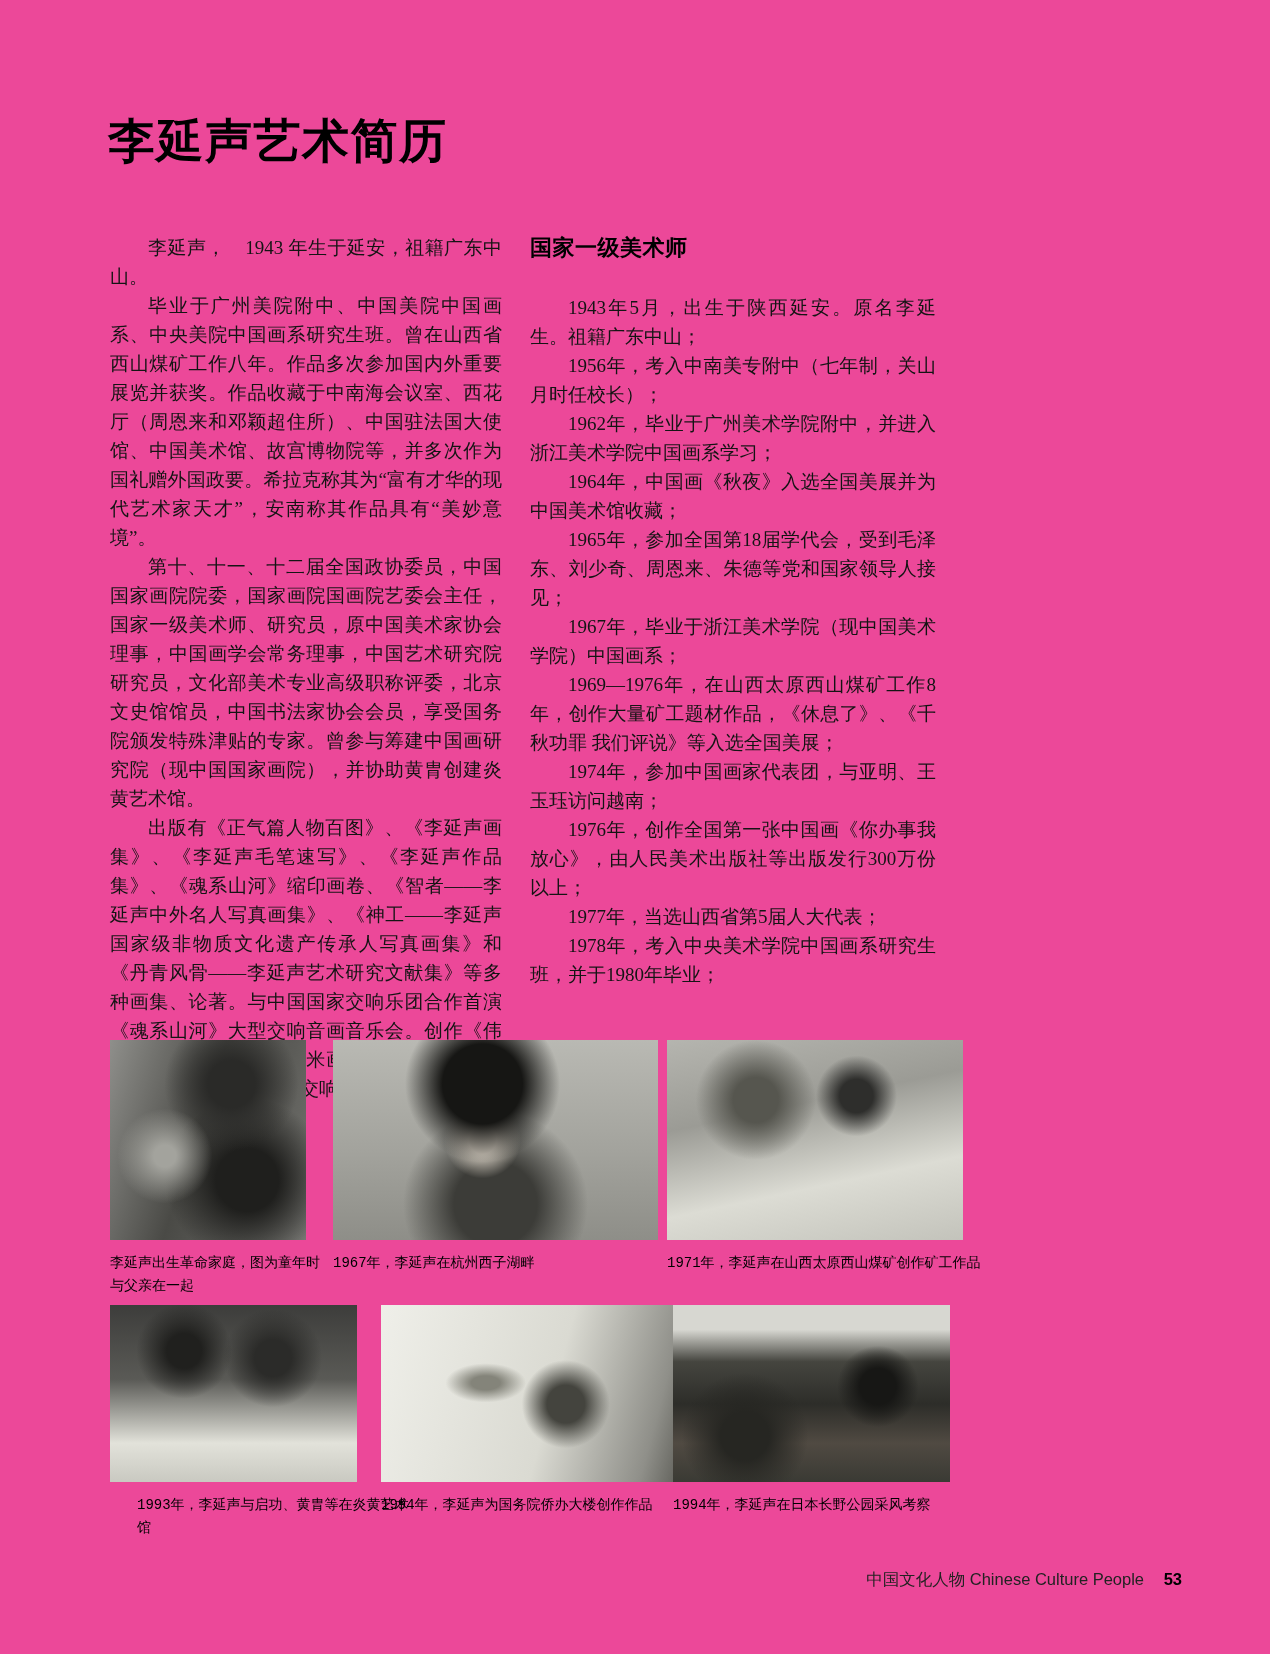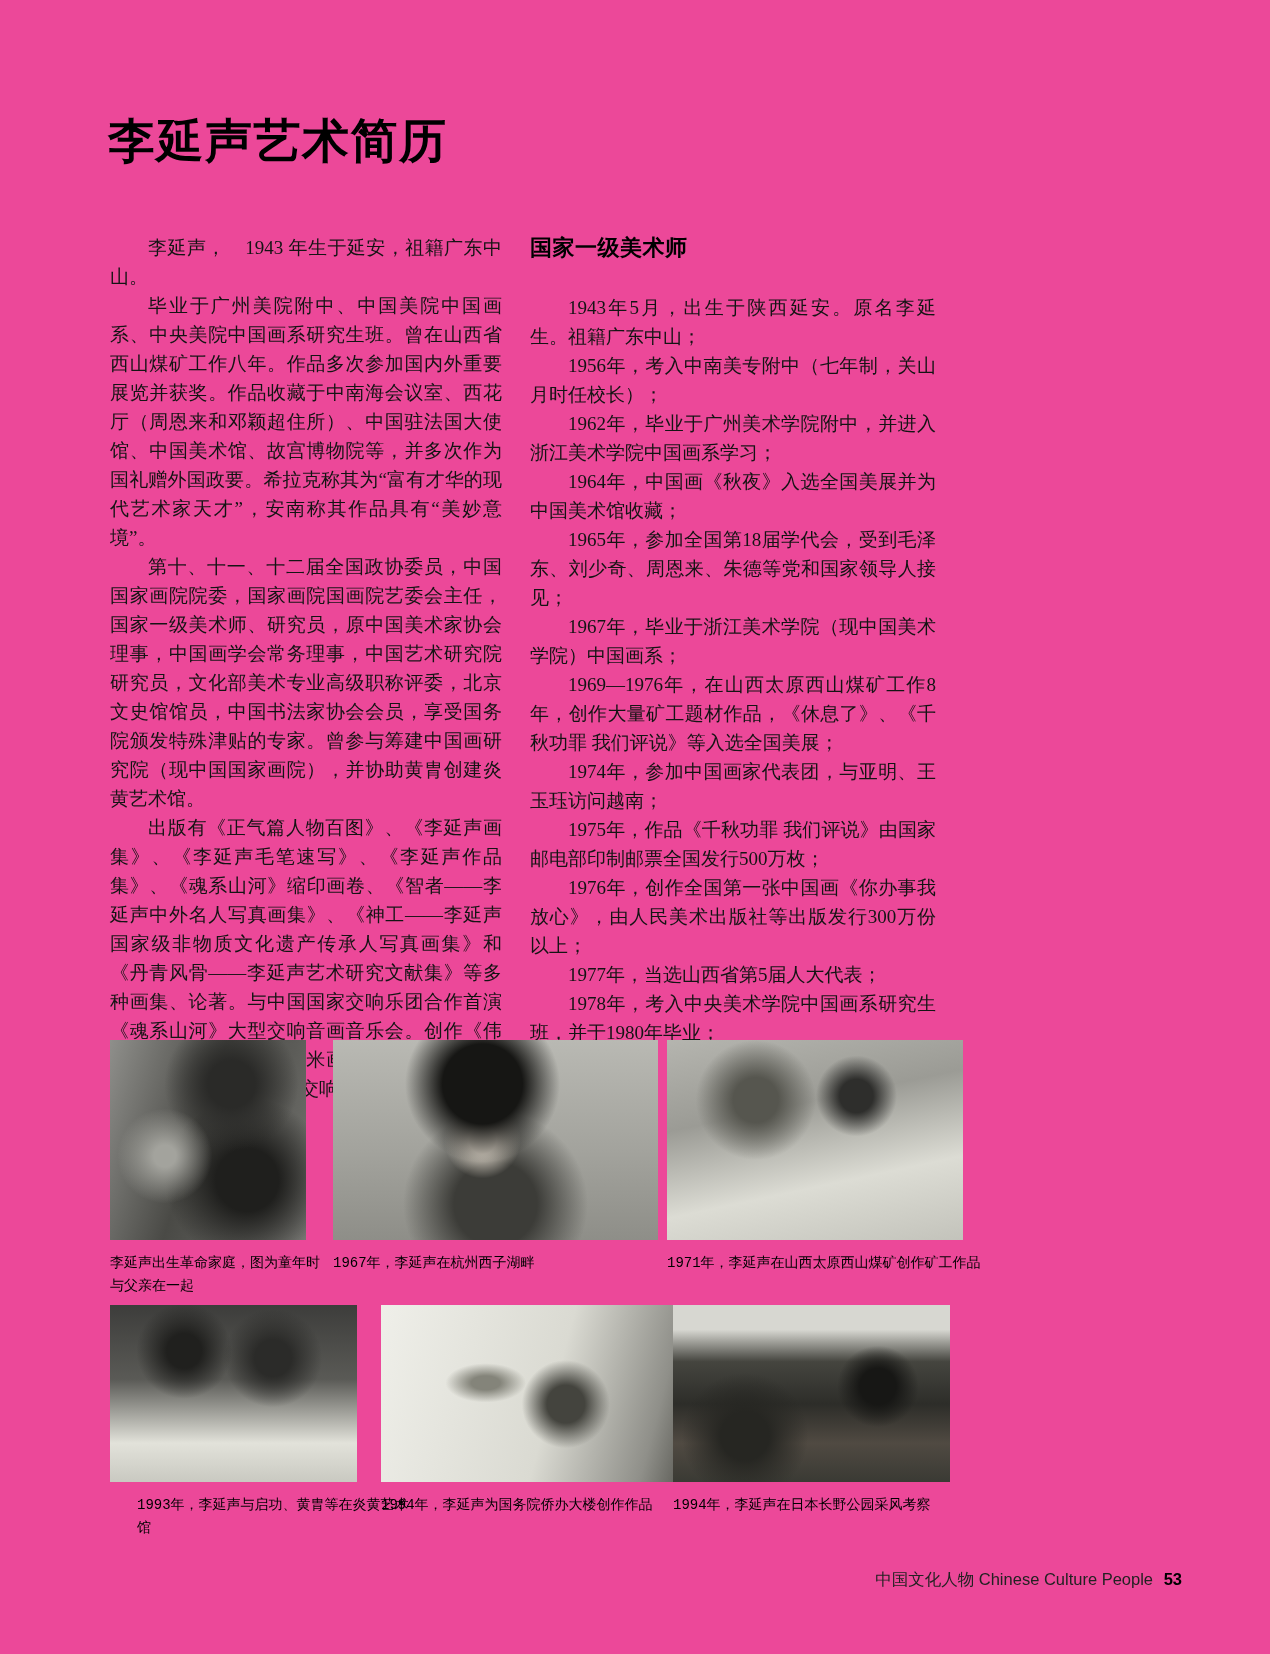--- a/index.html
+++ b/index.html
@@ -70,21 +70,21 @@
     background:
       radial-gradient(circle at 74% 46%, #171715 0 8%, rgba(0,0,0,0) 18%),
       radial-gradient(circle at 26% 74%, #262622 0 10%, rgba(0,0,0,0) 26%),
       linear-gradient(#d7d7d1 0 14%, #45453f 32%, #2d2d29 56%, #504a42 78%, #3a3a34);
   }
   .page-footer {
     position:absolute; top:1569px; right:88px;
     font-family:"Liberation Sans","DejaVu Sans",sans-serif;
     font-size:16.5px; color:#222; white-space:nowrap;
   }
-  .page-footer .pg { font-weight:700; margin-left:6px; color:#000; }
+  .page-footer .pg { font-weight:700; margin-left:15px; color:#000; }
 </style>
 </head>
 <body>
 
 <div class="page">
 
   <h1 class="title">李延声艺术简历</h1>
 
   <div class="col col-left">
     <p>李延声，　1943 年生于延安，祖籍广东中山。</p>
@@ -96,21 +96,20 @@
   <div class="col col-right">
     <h2 class="timeline-heading">国家一级美术师</h2>
     <p>1943年5月，出生于陕西延安。原名李延生。祖籍广东中山；</p>
     <p>1956年，考入中南美专附中（七年制，关山月时任校长）；</p>
     <p>1962年，毕业于广州美术学院附中，并进入浙江美术学院中国画系学习；</p>
     <p>1964年，中国画《秋夜》入选全国美展并为中国美术馆收藏；</p>
     <p>1965年，参加全国第18届学代会，受到毛泽东、刘少奇、周恩来、朱德等党和国家领导人接见；</p>
     <p>1967年，毕业于浙江美术学院（现中国美术学院）中国画系；</p>
     <p>1969—1976年，在山西太原西山煤矿工作8年，创作大量矿工题材作品，《休息了》、《千秋功罪 我们评说》等入选全国美展；</p>
     <p>1974年，参加中国画家代表团，与亚明、王玉珏访问越南；</p>
-    <p>1975年，作品《千秋功罪 我们评说》由国家邮电部印制邮票全国发行500万枚；</p>
     <p>1976年，创作全国第一张中国画《你办事我放心》，由人民美术出版社等出版发行300万份以上；</p>
     <p>1977年，当选山西省第5届人大代表；</p>
     <p>1978年，考入中央美术学院中国画系研究生班，并于1980年毕业；</p>
   </div>
 
   <figure class="f1">
     <div class="ph ph1"></div>
     <figcaption>李延声出生革命家庭，图为童年时与父亲在一起</figcaption>
   </figure>
 

